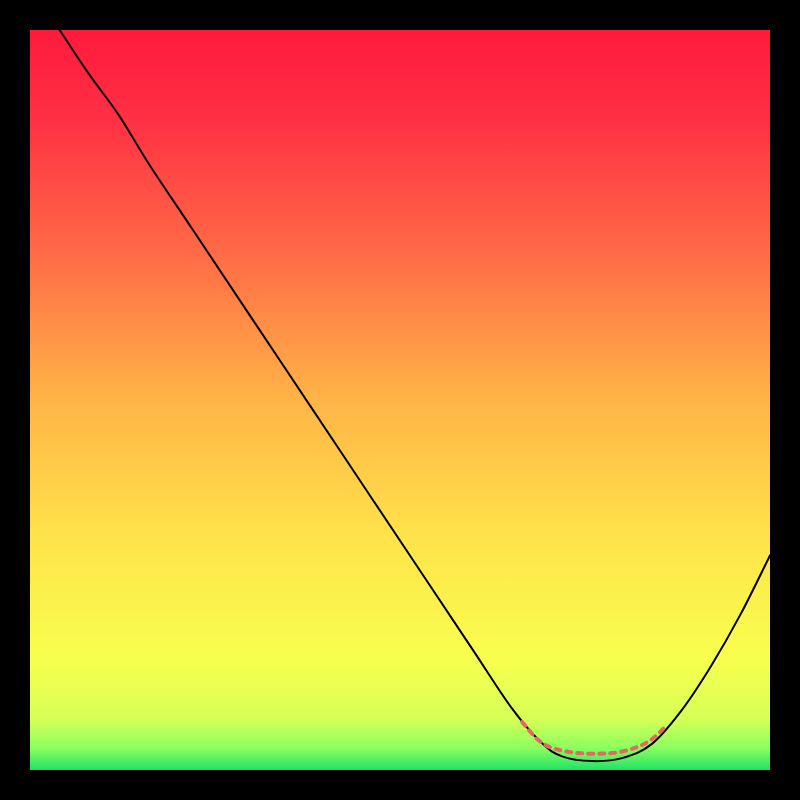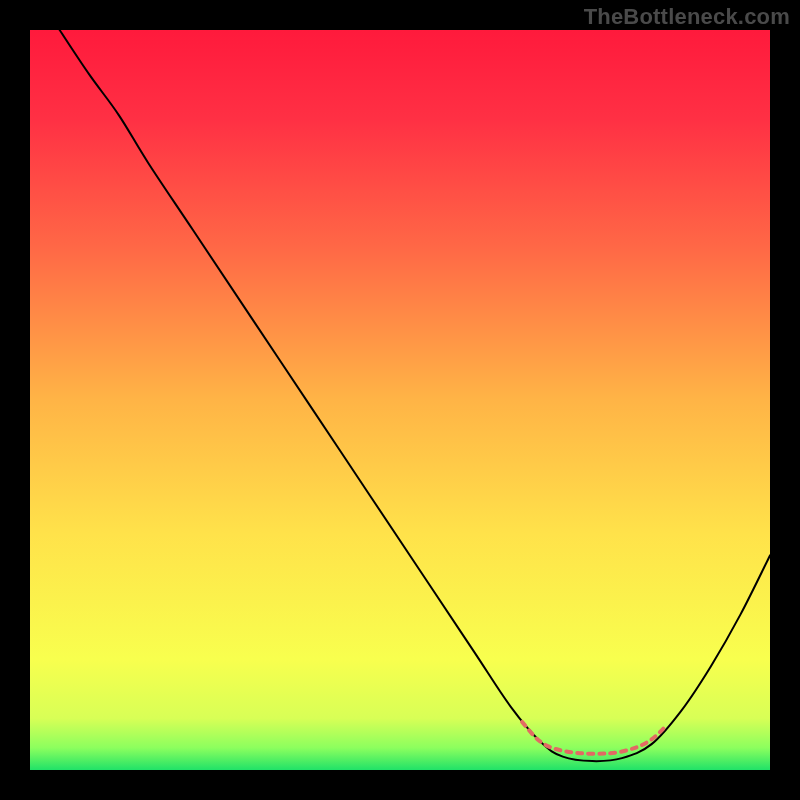--- a/index.html
+++ b/index.html
@@ -27,21 +27,20 @@
     top: 30px;
     width: 740px;
     height: 740px;
   }
   svg { display: block; }
 </style>
 </head>
 <body>
 
 <div class="frame">
-  <div class="watermark">TheBottleneck.com</div>
   <div class="plot">
     <svg id="chart-svg" width="740" height="740" viewBox="0 0 740 740" preserveAspectRatio="none">
       <defs>
         <linearGradient id="bg-grad" x1="0" y1="0" x2="0" y2="1">
             <stop offset="0%" stop-color="#ff1a3c"></stop>
             <stop offset="12%" stop-color="#ff3044"></stop>
             <stop offset="30%" stop-color="#ff6a46"></stop>
             <stop offset="50%" stop-color="#ffb446"></stop>
             <stop offset="68%" stop-color="#ffe24a"></stop>
             <stop offset="85%" stop-color="#f8ff4e"></stop>

